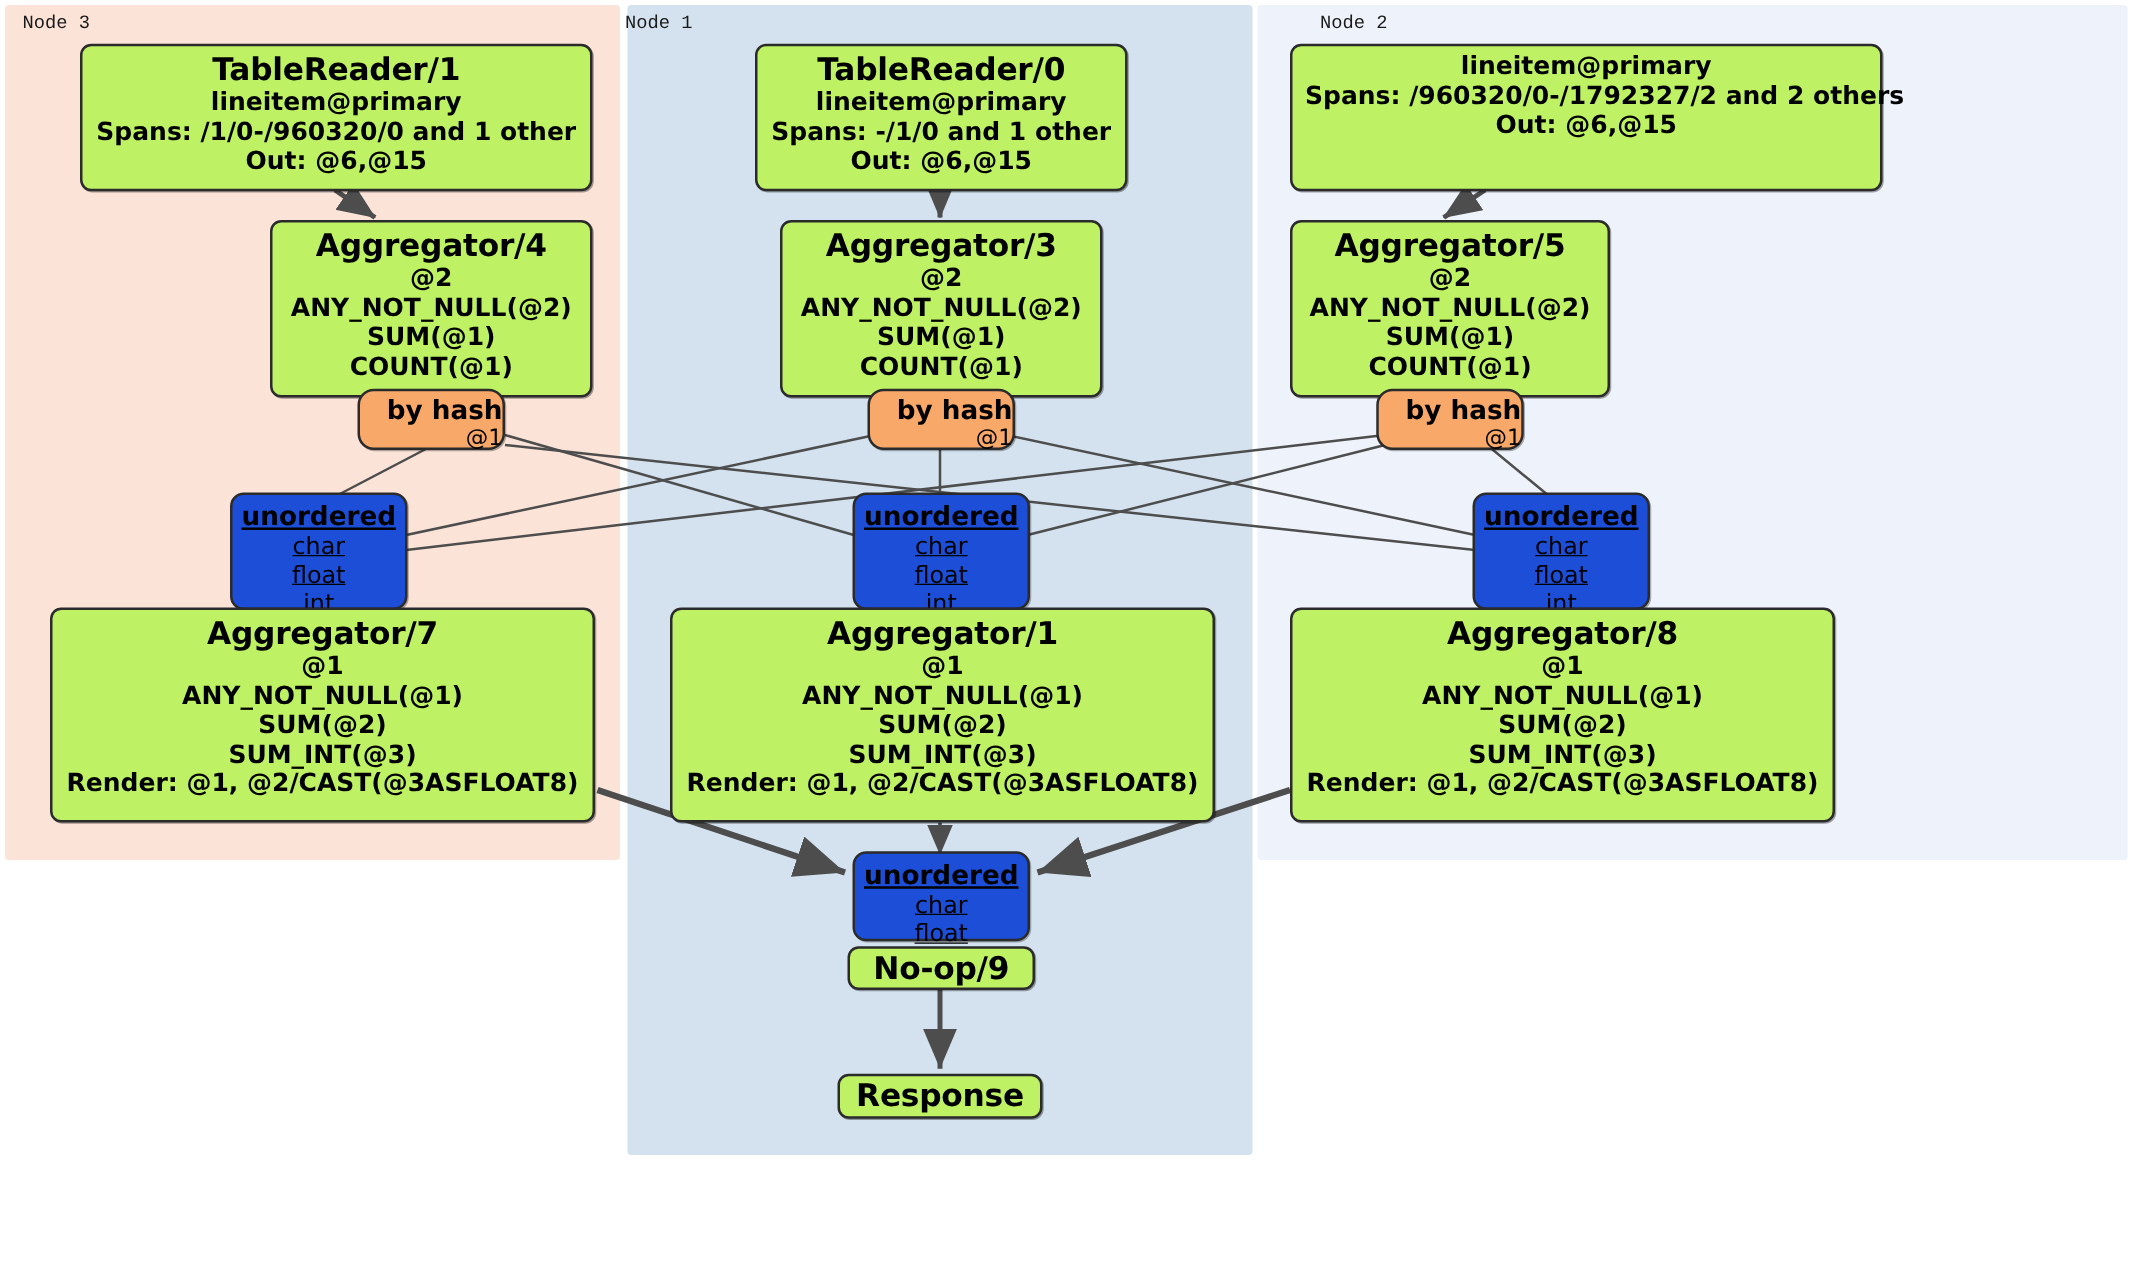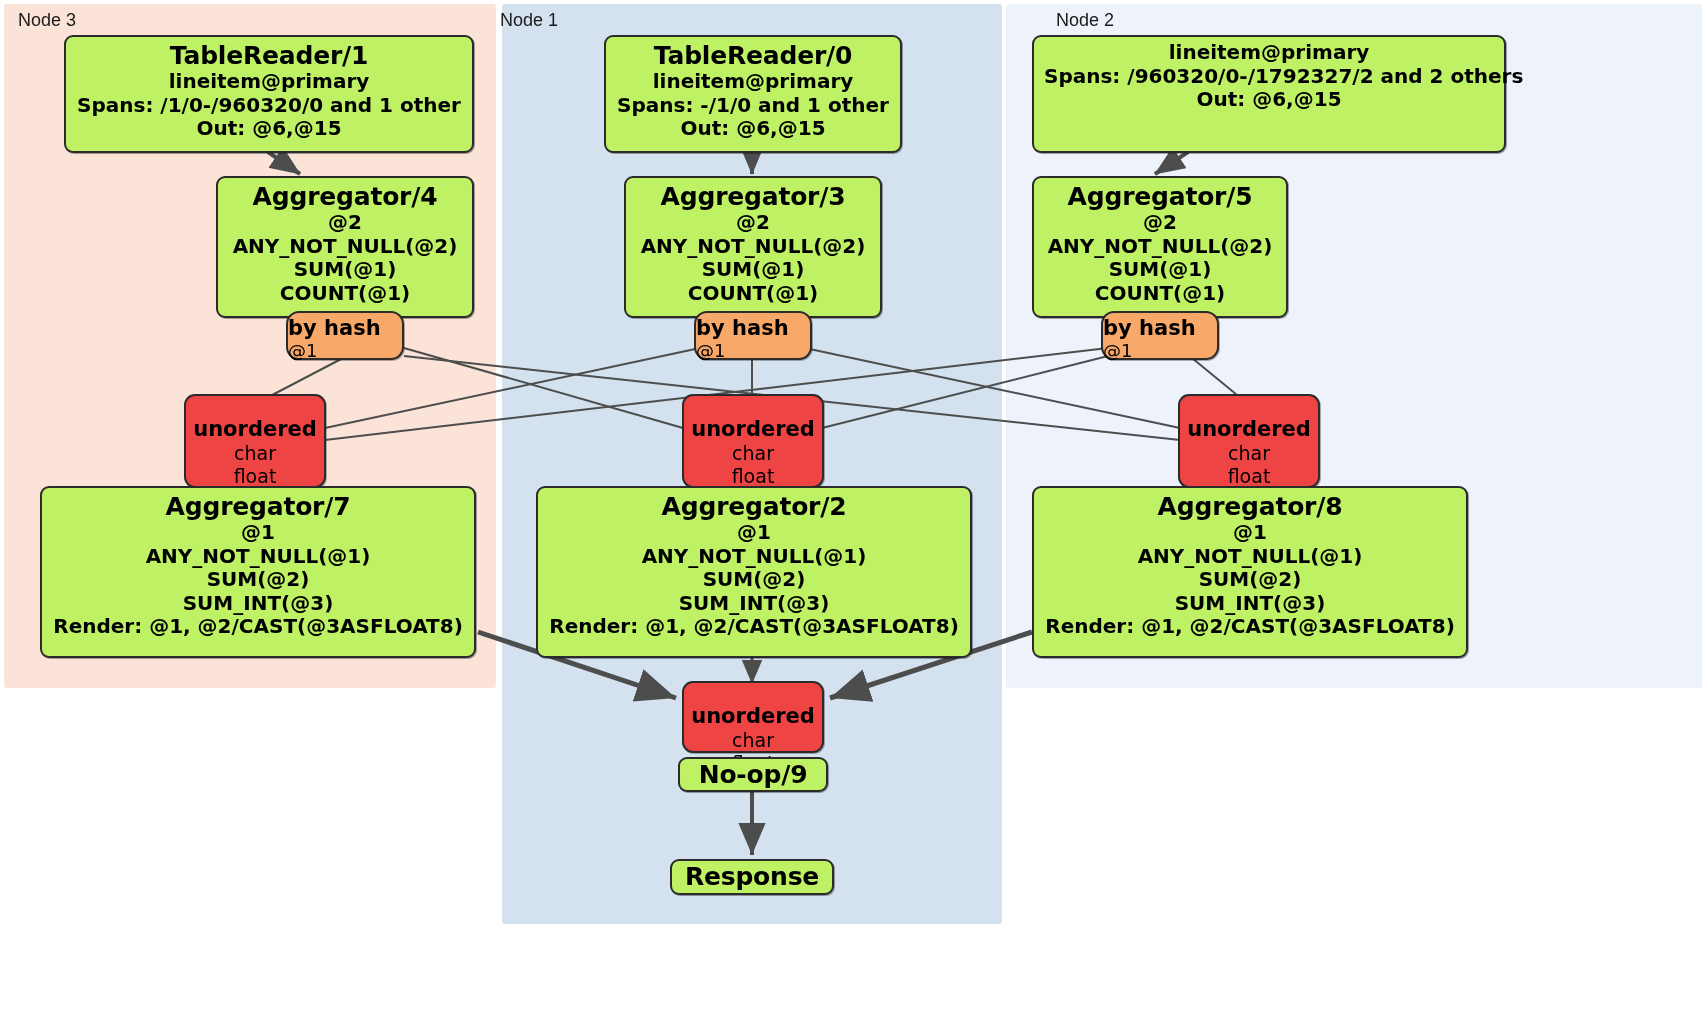--- a/index.html
+++ b/index.html
@@ -19,23 +19,23 @@
     left: 0; top: 0;
     width: 1706px;
     height: 1016px;
   }
   .node-panel {
     position: absolute;
     border-radius: 3px;
   }
   .node-panel-label {
     position: absolute;
-    font-size: 18px;
+    font-size: 15px;
     color: #1a1a1a;
-    font-family: Liberation Sans, sans-serif;
+    font-family: Liberation Mono, monospace;
     white-space: nowrap;
   }
   
   .proc {
     position: absolute;
     background: #bef264;
     border: 2px solid #2b2b2b;
     border-radius: 9px;
     box-sizing: border-box;
     text-align: center;
@@ -57,45 +57,46 @@
     font-weight: bold;
   }
   .proc.small .title { font-size: 25px; }
   
   .router {
     position: absolute;
     background: #f8a868;
     border: 2px solid #2b2b2b;
     border-radius: 13px;
     box-sizing: border-box;
-    text-align: left;
+    text-align: right;
     color: #000;
     padding-top: 3px;
     box-shadow: 1px 1px 0 rgba(0,0,0,0.3);
   }
   .router .rt {
     font-weight: bold;
     font-size: 21px;
     line-height: 1.15;
   }
   .router .rd {
     font-size: 18px;
     line-height: 1.2;
   }
   
   .sync {
     position: absolute;
-    background: #ef4444;
+    background: #1d4ed8;
     border: 2px solid #2b2b2b;
     border-radius: 11px;
     box-sizing: border-box;
     text-align: center;
     color: #000;
-    padding-top: 21px;
+    padding-top: 5px;
     box-shadow: 1px 1px 0 rgba(0,0,0,0.3);
+    text-decoration: underline;
   }
   .sync .st {
     font-weight: bold;
     font-size: 21px;
     line-height: 1.2;
   }
   .sync .sd {
     font-size: 19px;
     line-height: 1.2;
   }
@@ -211,21 +212,21 @@
   </div>
 
   <div class="sync" style="left:682px; top:394px; width:142px; height:94px;">
     <div class="st">unordered</div>
     <div class="sd">char</div>
     <div class="sd">float</div>
     <div class="sd">int</div>
   </div>
 
   <div class="proc" style="left:536px; top:486px; width:436px; height:172px;">
-    <div class="title">Aggregator/2</div>
+    <div class="title">Aggregator/1</div>
     <div class="det">@1</div>
     <div class="det">ANY_NOT_NULL(@1)</div>
     <div class="det">SUM(@2)</div>
     <div class="det">SUM_INT(@3)</div>
     <div class="det">Render: @1, @2/CAST(@3ASFLOAT8)</div>
   </div>
 
   <div class="sync" style="left:682px; top:681px; width:142px; height:72px;">
     <div class="st">unordered</div>
     <div class="sd">char</div>

